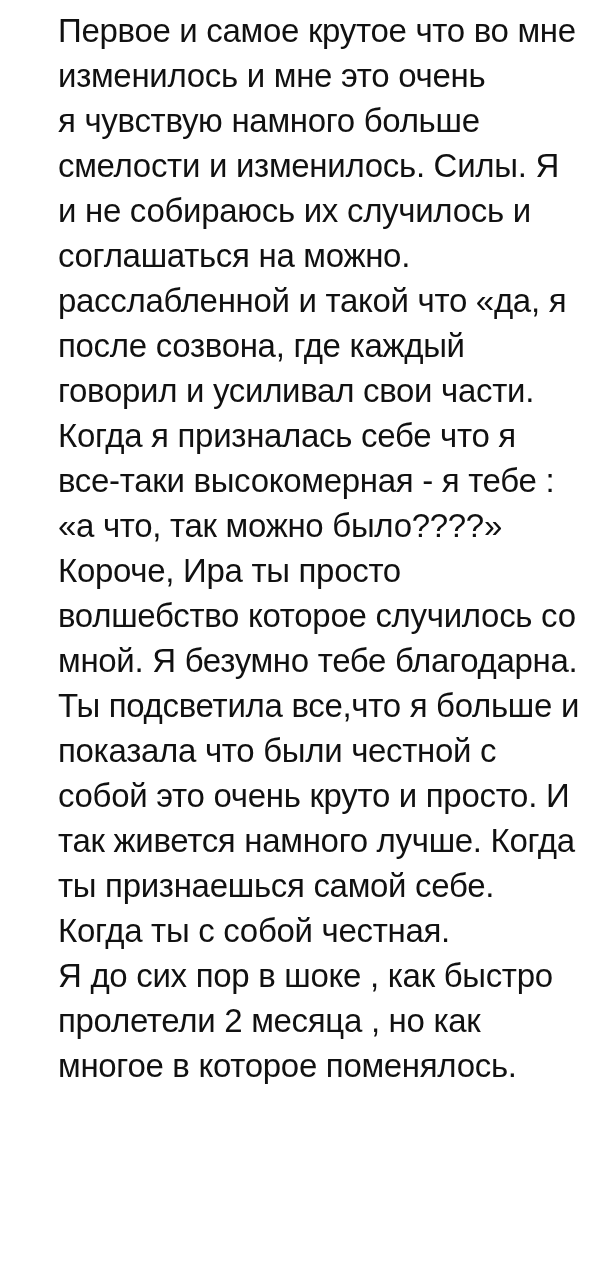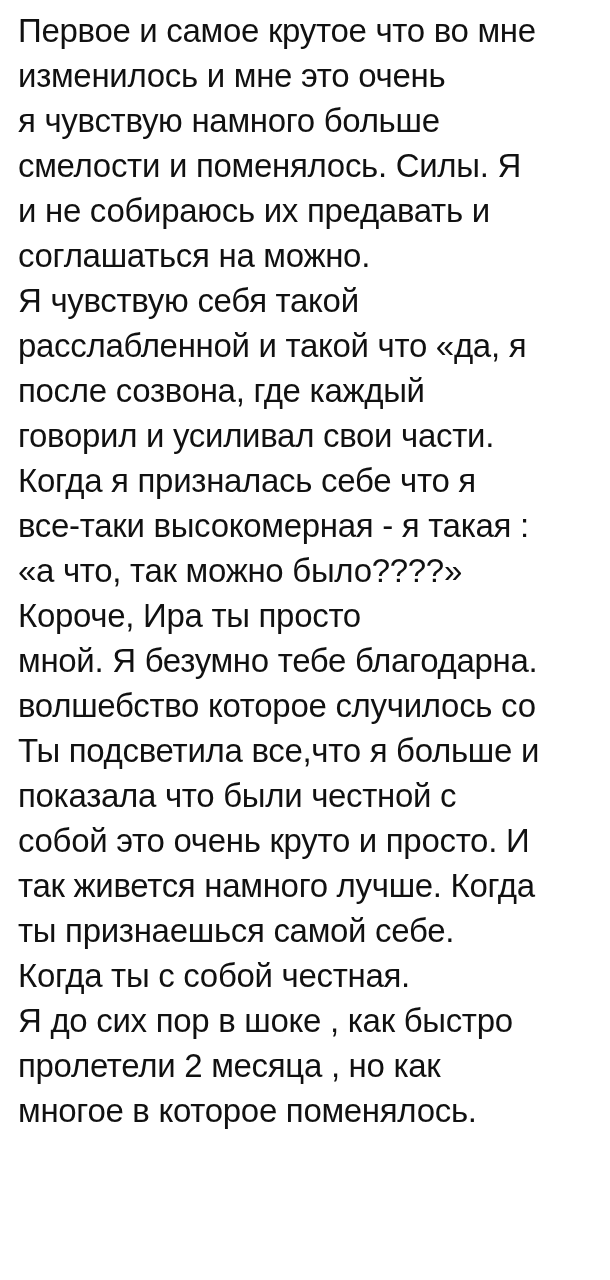--- a/index.html
+++ b/index.html
@@ -20,43 +20,43 @@
     padding: 8px 6px 0 18px;
     background: #ffffff;
   }
   .text-line {
     font-size: 33px;
     line-height: 45px;
     color: #111111;
     letter-spacing: -0.3px;
     white-space: pre;
     overflow: visible;
+    margin-left: 40px;
   }
 </style>
 </head>
 <body>
 
 <div class="text-page">
   <div id="text-body">
       <div class="text-line">Первое и самое крутое что во мне</div>
       <div class="text-line">изменилось и мне это очень</div>
       <div class="text-line">я чувствую намного больше</div>
-      <div class="text-line">смелости и поменялось. Силы. Я</div>
-      <div class="text-line">и не собираюсь их предавать и</div>
+      <div class="text-line">смелости и изменилось. Силы. Я</div>
+      <div class="text-line">и не собираюсь их случилось и</div>
       <div class="text-line">соглашаться на можно.</div>
-      <div class="text-line">Я чувствую себя такой</div>
       <div class="text-line">расслабленной и такой что «да, я</div>
       <div class="text-line">после созвона, где каждый</div>
       <div class="text-line">говорил и усиливал свои части.</div>
       <div class="text-line">Когда я призналась себе что я</div>
-      <div class="text-line">все-таки высокомерная - я такая :</div>
+      <div class="text-line">все-таки высокомерная - я тебе :</div>
       <div class="text-line">«а что, так можно было????»</div>
       <div class="text-line">Короче, Ира ты просто</div>
+      <div class="text-line">волшебство которое случилось со</div>
       <div class="text-line">мной. Я безумно тебе благодарна.</div>
-      <div class="text-line">волшебство которое случилось со</div>
       <div class="text-line">Ты подсветила все,что я больше и</div>
       <div class="text-line">показала что были честной с</div>
       <div class="text-line">собой это очень круто и просто. И</div>
       <div class="text-line">так живется намного лучше. Когда</div>
       <div class="text-line">ты признаешься самой себе.</div>
       <div class="text-line">Когда ты с собой честная.</div>
       <div class="text-line">Я до сих пор в шоке , как быстро</div>
       <div class="text-line">пролетели 2 месяца , но как</div>
       <div class="text-line">многое в которое поменялось.</div>
     </div>

